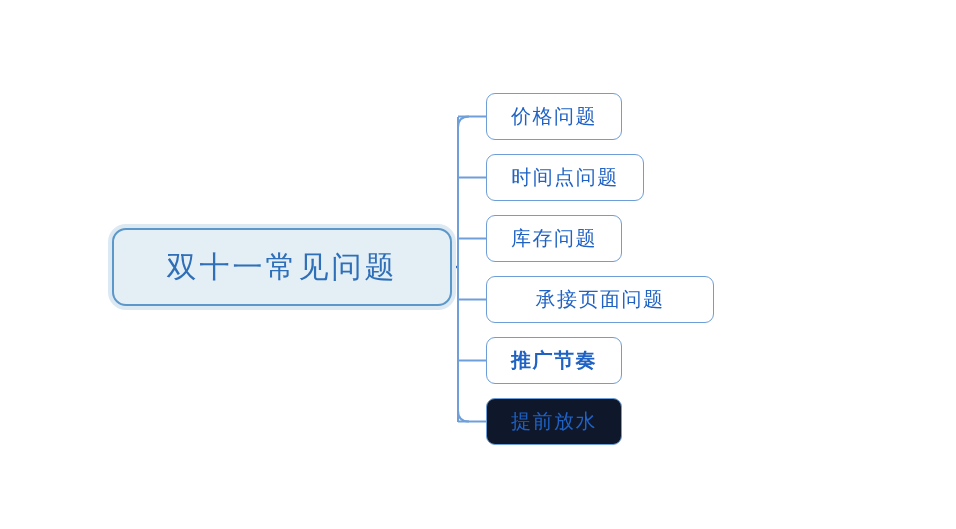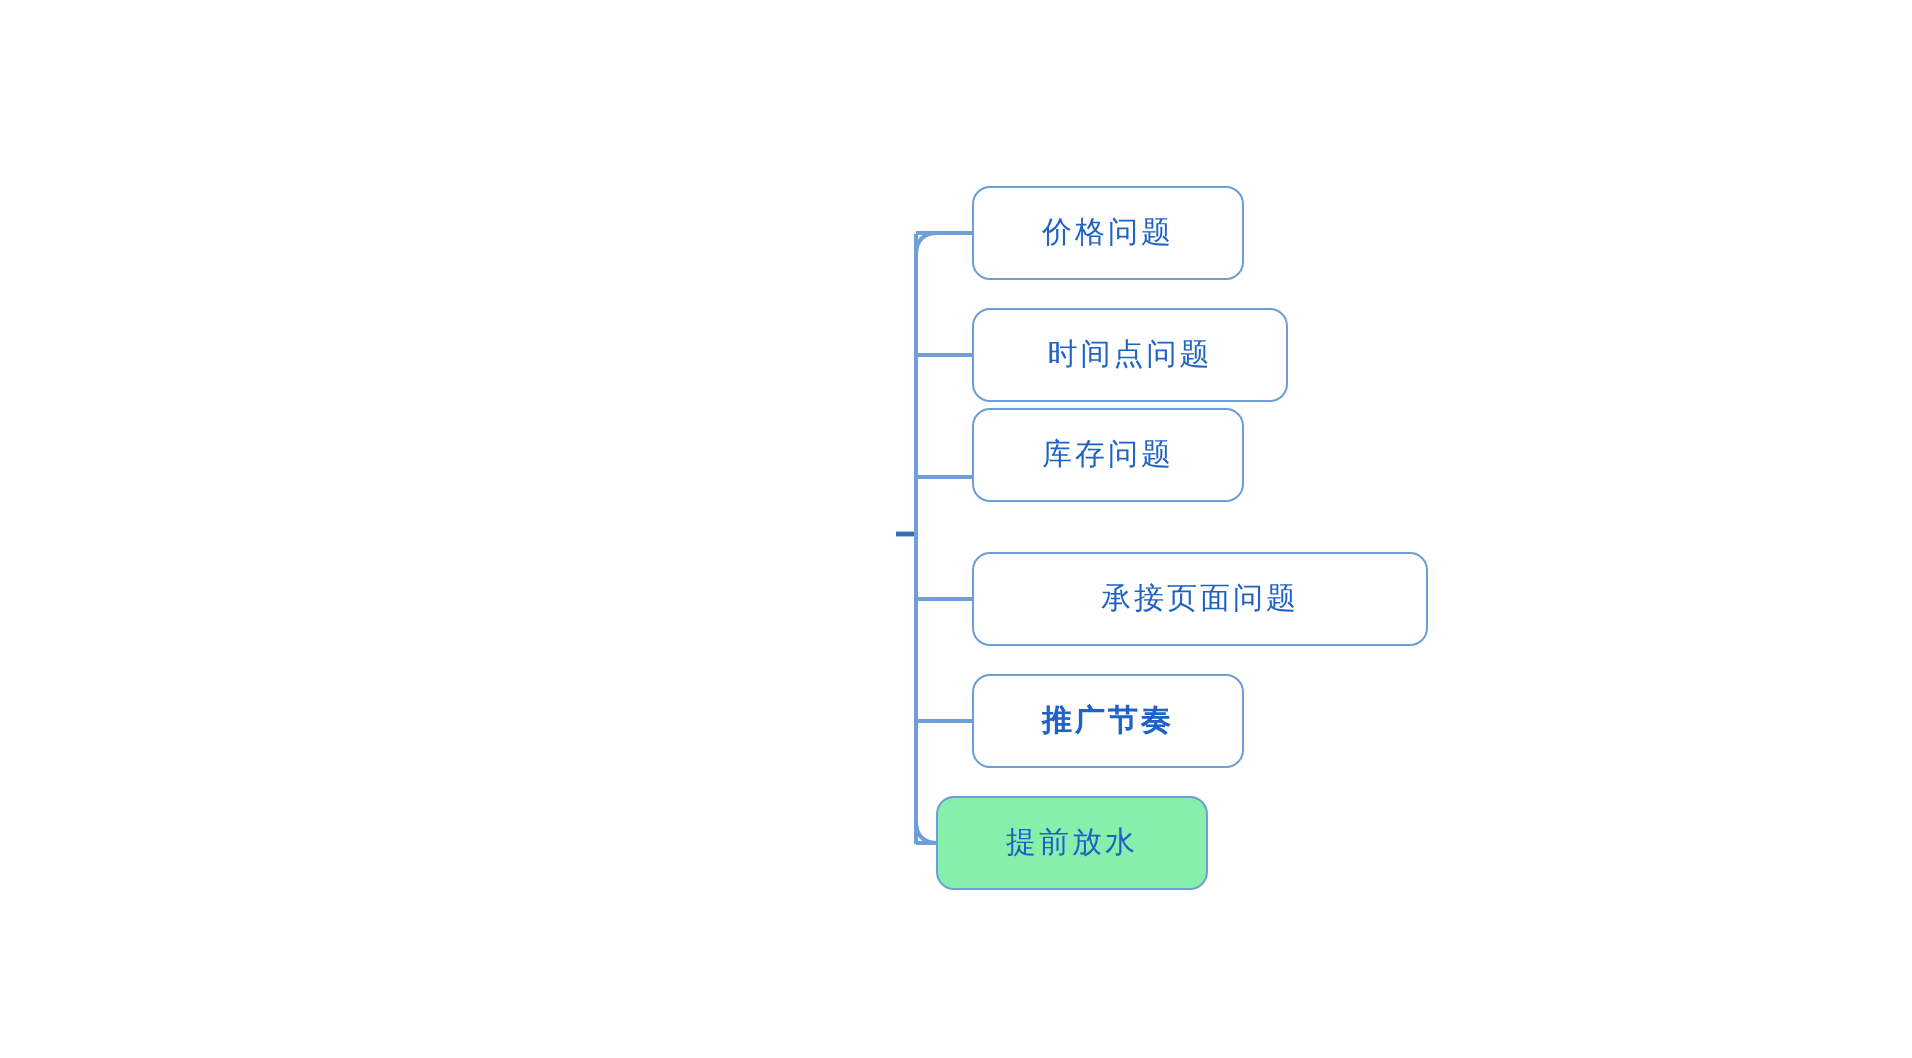--- a/index.html
+++ b/index.html
@@ -54,21 +54,21 @@
   .child-node {
     position: absolute;
     box-sizing: border-box;
     display: flex;
     align-items: center;
     justify-content: center;
     background: #ffffff;
     border: 1.6px solid #6d9ed7;
     border-radius: 9px;
     color: #1f62c4;
-    font-size: 15px;
+    font-size: 20px;
     letter-spacing: 1.5px;
     white-space: nowrap;
     font-family: "DejaVu Serif", "Liberation Serif", serif;
   }
 </style>
 </head>
 <body>
 
 <div id="canvas">
 
@@ -78,35 +78,38 @@
       <path d="M 458 116.5 H 486" fill="none" stroke="#6f9fd8" stroke-width="2" stroke-linecap="butt"></path>
       <path d="M 458 177.5 H 486" fill="none" stroke="#6f9fd8" stroke-width="2" stroke-linecap="butt"></path>
       <path d="M 458 238.5 H 486" fill="none" stroke="#6f9fd8" stroke-width="2" stroke-linecap="butt"></path>
       <path d="M 458 299.5 H 486" fill="none" stroke="#6f9fd8" stroke-width="2" stroke-linecap="butt"></path>
       <path d="M 458 360.5 H 486" fill="none" stroke="#6f9fd8" stroke-width="2" stroke-linecap="butt"></path>
       <path d="M 458 421.5 H 486" fill="none" stroke="#6f9fd8" stroke-width="2" stroke-linecap="butt"></path>
       <path d="M 458 127.5 Q 458 116.5 469 116.5" fill="none" stroke="#6f9fd8" stroke-width="2" stroke-linecap="butt"></path>
       <path d="M 458 410.5 Q 458 421.5 469 421.5" fill="none" stroke="#6f9fd8" stroke-width="2" stroke-linecap="butt"></path>
     </svg>
 
+  <div class="root-node" style="left: 112px; top: 228px; width: 340px; height: 78px; background: rgb(227, 238, 245); border-color: rgb(91, 151, 201); color: rgb(47, 111, 184); box-shadow: rgb(220, 232, 242) 0px 0px 0px 4px;">
+    <span>双十一常见问题</span>
+  </div>
 
   <div id="child-layer">
       <div class="child-node" style="left: 486px; top: 93px; width: 136px; height: 47px; background: rgb(255, 255, 255); border-color: rgb(109, 158, 215); color: rgb(31, 98, 196);">
         <span>价格问题</span>
       </div>
       <div class="child-node" style="left: 486px; top: 154px; width: 158px; height: 47px; background: rgb(255, 255, 255); border-color: rgb(109, 158, 215); color: rgb(31, 98, 196); text-align: right;">
         <span>时间点问题</span>
       </div>
-      <div class="child-node" style="left: 486px; top: 204px; width: 136px; height: 47px; background: rgb(255, 255, 255); border-color: rgb(109, 158, 215); color: rgb(31, 98, 196);">
+      <div class="child-node" style="left: 486px; top: 215px; width: 136px; height: 47px; background: rgb(255, 255, 255); border-color: rgb(109, 158, 215); color: rgb(31, 98, 196);">
         <span>库存问题</span>
       </div>
       <div class="child-node" style="left: 486px; top: 276px; width: 228px; height: 47px; background: rgb(255, 255, 255); border-color: rgb(109, 158, 215); color: rgb(31, 98, 196);">
         <span>承接页面问题</span>
       </div>
       <div class="child-node" style="left: 486px; top: 337px; width: 136px; height: 47px; background: rgb(255, 255, 255); border-color: rgb(109, 158, 215); color: rgb(31, 98, 196); font-weight: bold;">
         <span>推广节奏</span>
       </div>
-      <div class="child-node" style="left: 468px; top: 398px; width: 136px; height: 47px; background: #86efac; border-color: rgb(109, 158, 215); color: rgb(31, 98, 196);">
+      <div class="child-node" style="left: 486px; top: 398px; width: 136px; height: 47px; background: #0f172a; border-color: rgb(109, 158, 215); color: rgb(31, 98, 196);">
         <span>提前放水</span>
       </div>
     </div>
 
 </div>
 
 </body></html>

